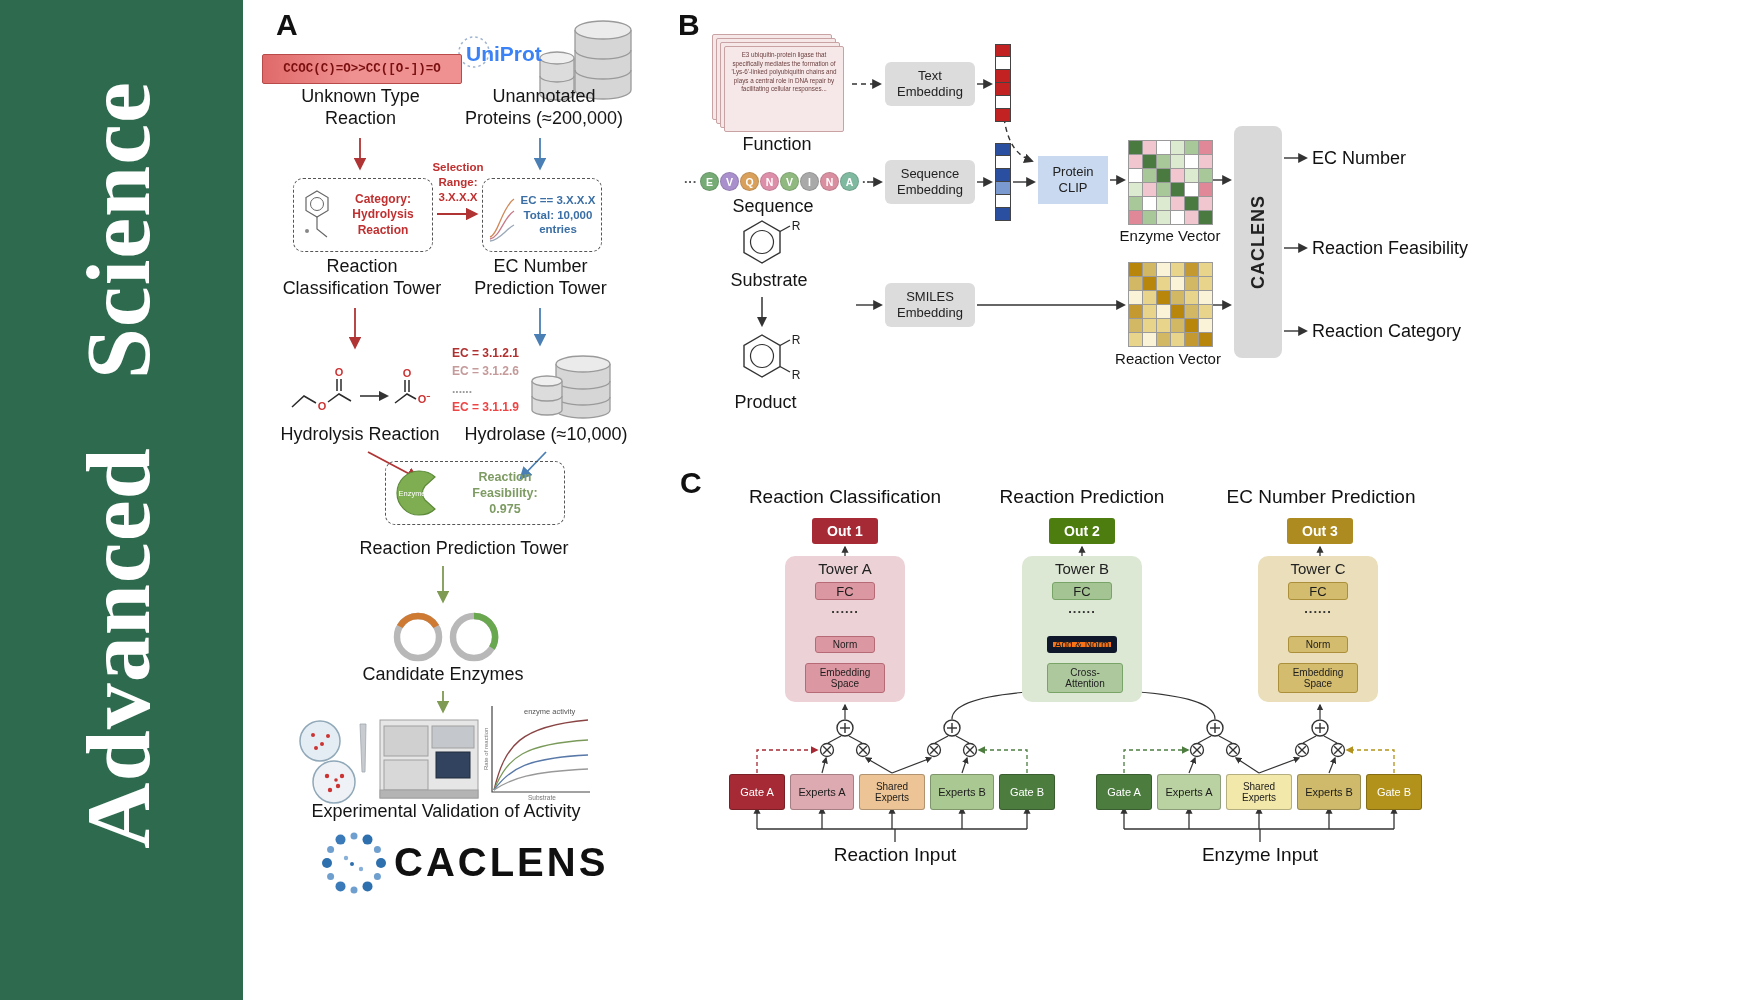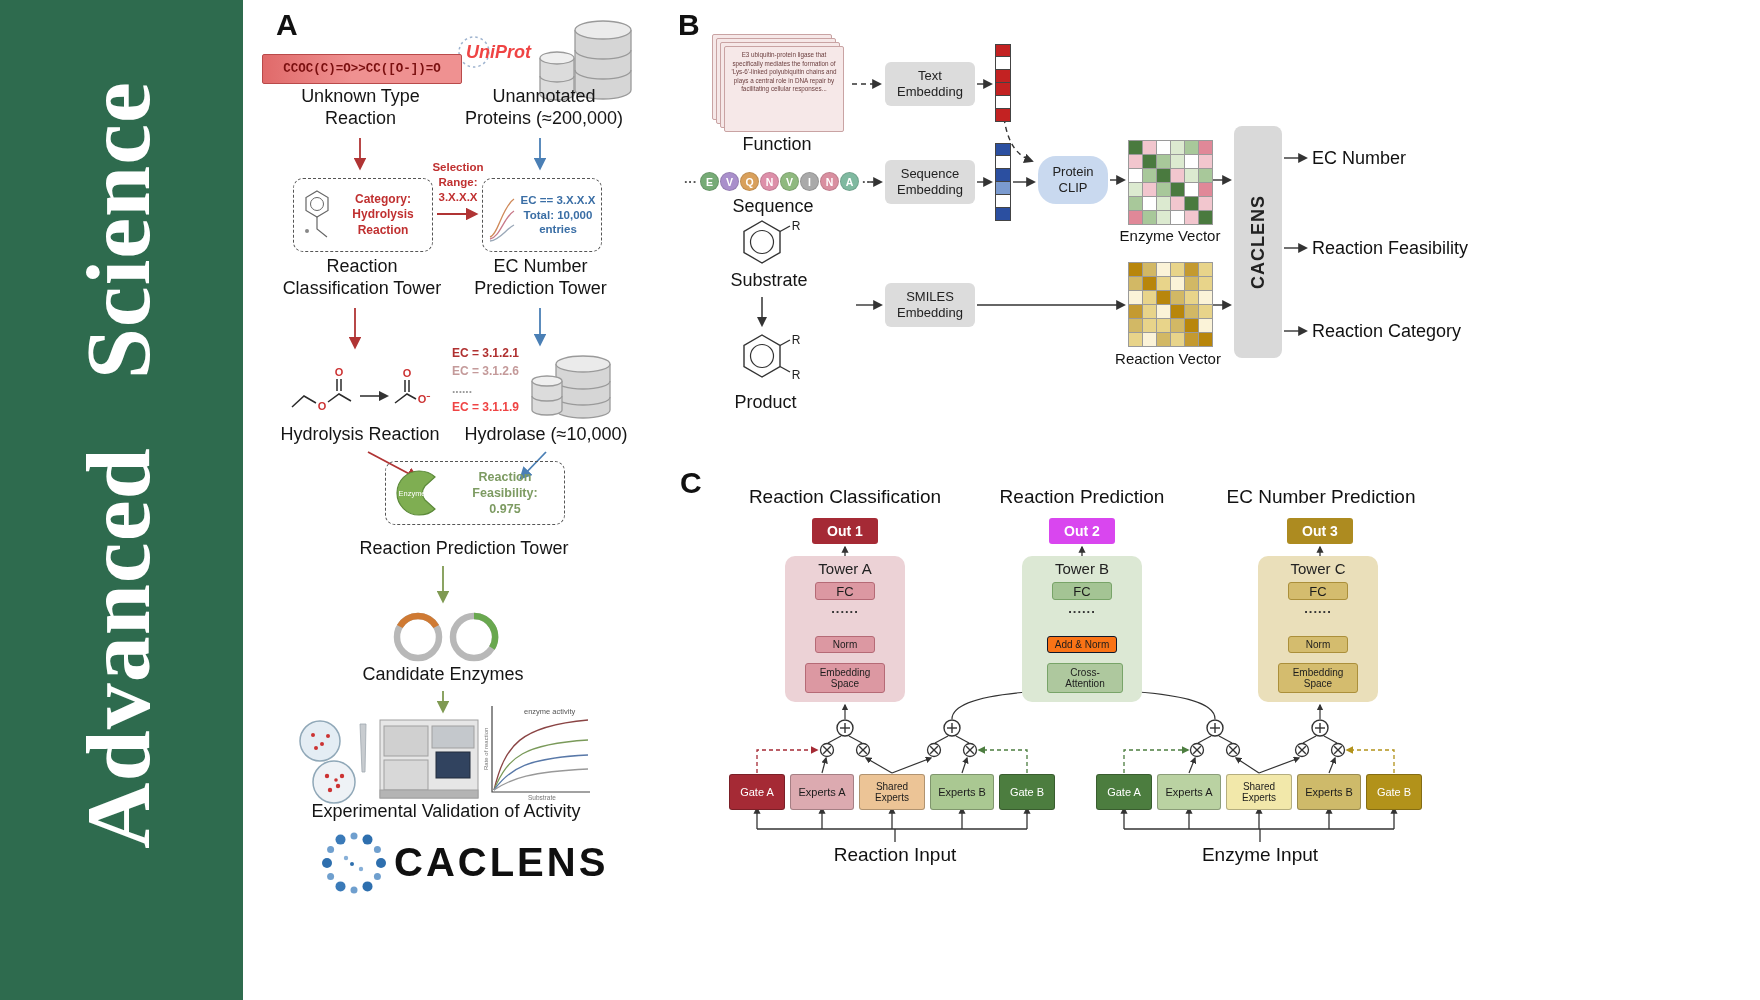--- a/index.html
+++ b/index.html
@@ -13,33 +13,33 @@
   .panel-label{font-size:30px;font-weight:bold;color:#111}
   
   #sidebar{left:0;top:0;width:243px;height:1000px;background:#2e6b4e}
   #sidebar-text{left:118px;top:465px;transform:translate(-50%,-50%) rotate(-90deg);
     transform-origin:center;white-space:nowrap;color:#fff;font-family:"Liberation Serif",serif;
     font-weight:bold;font-size:92px;word-spacing:44px;letter-spacing:1px}
   
   .smiles-box{left:262px;top:54px;width:198px;height:28px;background:linear-gradient(90deg,#e06a6a 0%,#ef9191 45%);
     border:1px solid #b94a4a;border-radius:2px;display:flex;align-items:center;justify-content:center;
     font-family:"Liberation Mono",monospace;font-size:12.5px;font-weight:bold;color:#7a0f0f}
-  .uniprot{left:466px;top:42px;width:72px;font-size:18px;font-weight:bold;color:#ef4444;font-style:italic}
+  .uniprot{left:466px;top:42px;width:72px;font-size:21px;font-weight:bold;color:#3b82f6;}
   .dbox{position:absolute;border:1.6px dashed #555;border-radius:10px;display:flex;align-items:center;gap:4px;padding:3px 5px;box-sizing:border-box}
   .red{color:#c03030}.blue{color:#3a6ea5}
   .small-bold{font-size:12px;font-weight:bold;line-height:1.3}
   .ec-line{font-size:12px;font-weight:bold;line-height:18px}
   .ec-0{color:#b03030}.ec-1{color:#c49a9a}.ec-2{color:#999}.ec-3{color:#ef4444}
   .brand{font-size:40px;font-weight:800;letter-spacing:3px;color:#101010}
   
   .fcard{position:absolute;width:118px;height:84px;background:#f6e8e8;border:1px solid #c9a3a3;border-radius:2px}
   .fcard-text{padding:4px 5px;font-size:6.3px;line-height:1.35;color:#6d4040;text-align:center}
   .ebox{position:absolute;width:90px;height:44px;background:#dcdcdc;border-radius:6px;display:flex;
     align-items:center;justify-content:center;text-align:center;font-size:13px;line-height:1.25;color:#222}
-  .clipbox{position:absolute;left:1038px;top:156px;width:70px;height:48px;background:#c9d9ef;border-radius:18px;
+  .clipbox{position:absolute;left:1038px;top:156px;width:70px;height:48px;background:#c9d9ef;border-radius:0;
     display:flex;align-items:center;justify-content:center;text-align:center;font-size:13px;line-height:1.25;color:#222}
   .seq-row{left:682px;top:172px;display:flex;align-items:center;gap:1px}
   .seq-circle{display:flex;align-items:center;justify-content:center;width:19px;height:19px;border-radius:50%;
     font-size:10.5px;font-weight:bold;color:#fff;flex:0 0 auto;border:1px solid rgba(0,0,0,.12);box-sizing:border-box}
   .seq-ellipsis{font-size:13px;font-weight:bold;color:#555;padding:0 2px}
   .vcol{position:absolute;display:flex;flex-direction:column}
   .vcell{width:16px;height:13px;border:1px solid #444;box-sizing:border-box}
   .vcell + .vcell{border-top:none}
   .matrix{position:absolute;display:grid;grid-template-columns:repeat(6,13px);grid-auto-rows:13px;gap:1px;
     background:#9a9a9a;border:1px solid #9a9a9a}
@@ -56,21 +56,21 @@
   .tw-box{position:absolute;display:flex;align-items:center;justify-content:center;border-radius:3px;
     box-sizing:border-box;text-align:center;color:#1c1c1c}
   .tw-fc{left:30px;top:26px;width:60px;height:18px;font-size:13px}
   .tw-dots{position:absolute;left:0;top:45px;width:100%;text-align:center;font-size:13px;font-weight:bold;letter-spacing:1px;color:#333}
   .tw-mid{left:30px;top:80px;width:60px;height:17px;font-size:10px}
   .tw-mid-wide{left:25px;top:80px;width:70px;height:17px;font-size:10px}
   .tw-embed{left:20px;top:107px;width:80px;height:30px;font-size:10px;line-height:1.15}
   .tw-cross{left:25px;top:107px;width:76px;height:30px;font-size:10px;line-height:1.15}
   .twA{background:#ecd2d6}.twA .tw-box{background:#dc98a2;border:1px solid #b56a76}
   .twB{background:#dce8d4}.twB .tw-fc{background:#a4c494;border:1px solid #78a468}
-  .twB .tw-mid-wide{background:#f97316;border:1px solid #0f172a}
+  .twB .tw-mid-wide{background:#f97316;border:6px solid #0f172a}
   .twB .tw-cross{background:#aec89e;border:1px solid #78a468}
   .twC{background:#eadfba}.twC .tw-box{background:#d4bc6e;border:1px solid #ab8f3a}
   .gbox{position:absolute;top:774px;height:36px;border-radius:3px;display:flex;align-items:center;
     justify-content:center;font-size:11px;border:1px solid rgba(0,0,0,.25);box-sizing:border-box;color:#1c1c1c}
   .gbox.white{color:#fff}
   .gbox.two{font-size:10px;line-height:1.1;text-align:center}
   .input-lbl{font-size:19px;color:#111;text-align:center}
 </style>
 </head>
 <body>
@@ -560,21 +560,21 @@
 <div class="abs out-lbl" style="left:1312px;top:148px">EC Number</div>
 <div class="abs out-lbl" style="left:1312px;top:238px">Reaction Feasibility</div>
 <div class="abs out-lbl" style="left:1312px;top:321px">Reaction Category</div>
 
 <div class="abs panel-label" style="left:680px;top:466px">C</div>
 <div class="abs col-title" style="left:735px;top:486px;width:220px">Reaction Classification</div>
 <div class="abs col-title" style="left:972px;top:486px;width:220px">Reaction Prediction</div>
 <div class="abs col-title" style="left:1210px;top:486px;width:222px">EC Number Prediction</div>
 
 <div class="outbox" style="left:812px;background:#a52a35">Out 1</div>
-<div class="outbox" style="left:1049px;background:#d946ef">Out 2</div>
+<div class="outbox" style="left:1049px;background:#4d7c0f">Out 2</div>
 <div class="outbox" style="left:1287px;background:#ad8b20">Out 3</div>
 
 <div class="tower twA" style="left:785px">
   <div class="tw-title">Tower A</div>
   <div class="tw-box tw-fc">FC</div>
   <div class="tw-dots">......</div>
   <div class="tw-box tw-mid">Norm</div>
   <div class="tw-box tw-embed pre">Embedding
 Space</div>
 </div>

